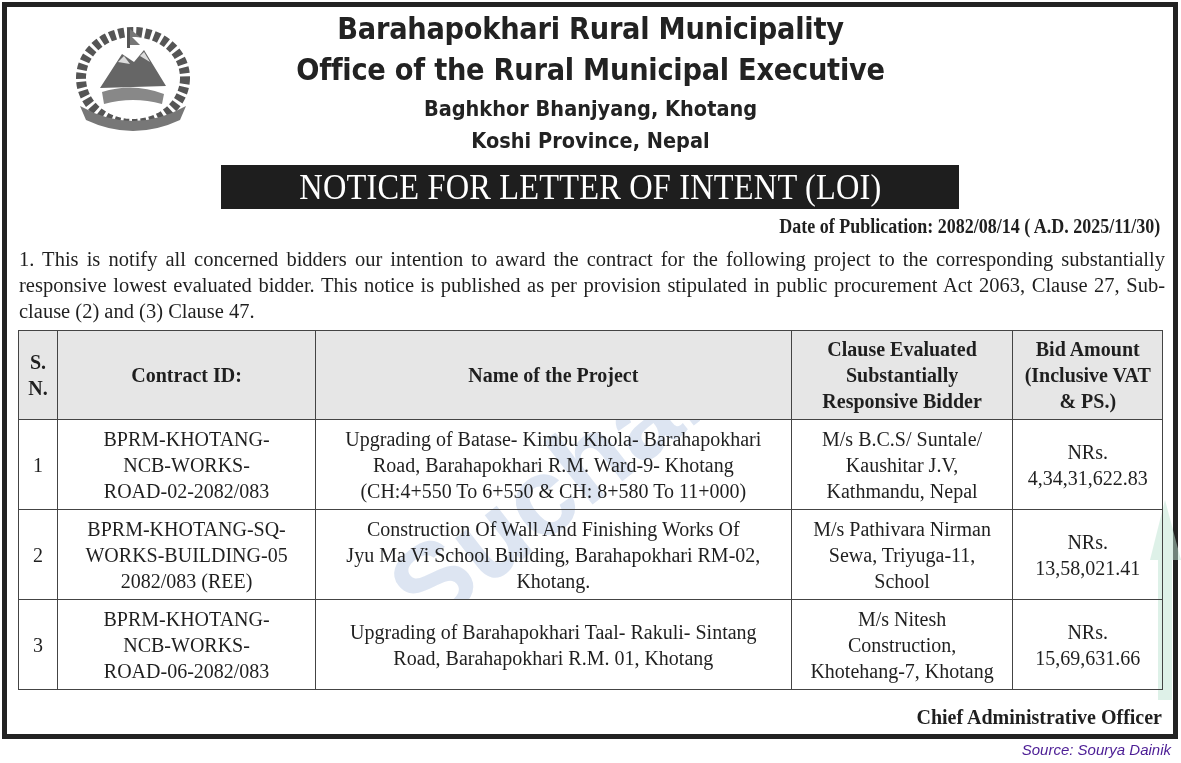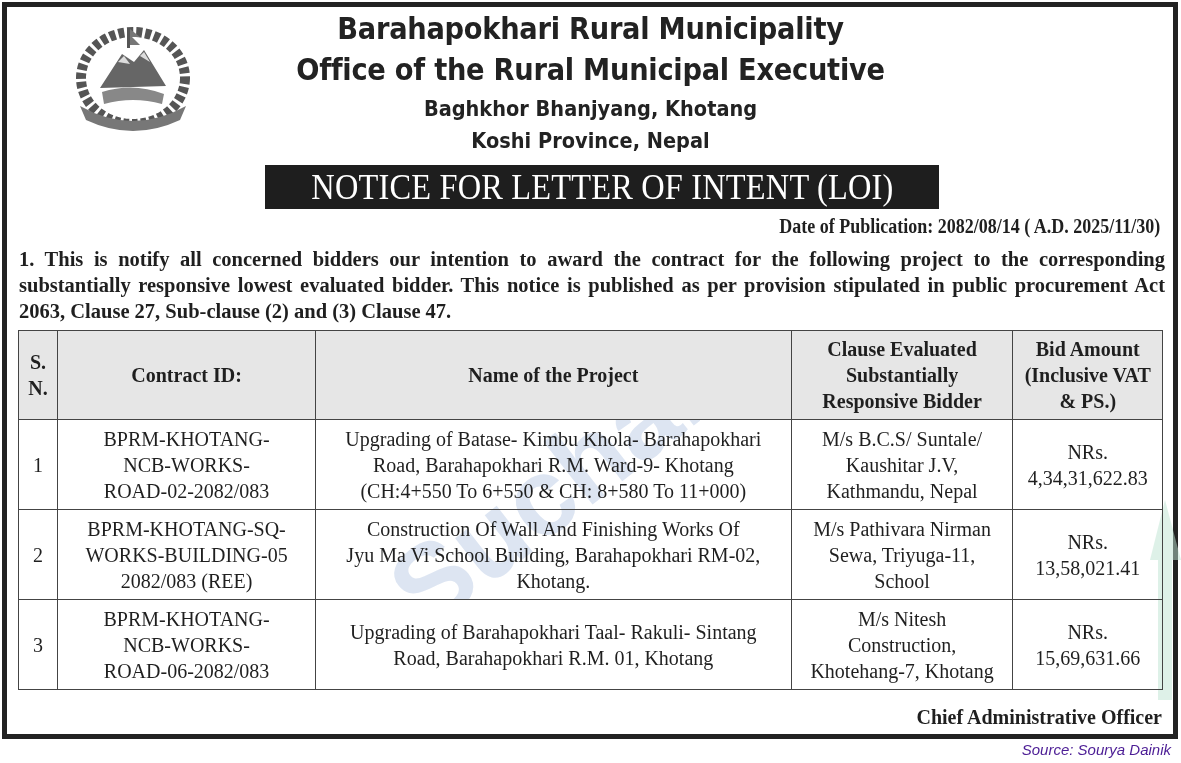--- a/index.html
+++ b/index.html
@@ -8,29 +8,29 @@
   .frame { position: absolute; left: 2px; top: 2px; width: 1166px; height: 727px;
            border: 5px solid #222; background: #fff; }
   .emblem { position: absolute; left: 72px; top: 24px; width: 122px; height: 108px; }
   .hdr { position: absolute; left: 0; width: 100%; text-align: center;
          font-family: "DejaVu Sans", "Liberation Sans", sans-serif; font-weight: bold; color: #222;
          transform-origin: center; }
   .h1 { top: 10px; font-size: 31px; letter-spacing: -0.3px; transform: scaleX(0.88); }
   .h2 { top: 51px; font-size: 31px; letter-spacing: -0.3px; transform: scaleX(0.88); }
   .h3 { top: 96px; font-size: 22px; transform: scaleX(0.88); }
   .h4 { top: 128px; font-size: 22px; transform: scaleX(0.88); }
-  .title-bar { position: absolute; left: 221px; top: 165px; width: 674px; height: 44px;
-               background: #1e1e1e; color: #fff; text-align: center; margin-left: 44px; }
+  .title-bar { position: absolute; left: 221px; top: 165px; width: 738px; height: 44px;
+               background: #1e1e1e; color: #fff; text-align: center; }
   .title-bar span { display: inline-block; font-size: 36px; line-height: 44px; font-weight: normal;
                     transform: scaleX(0.9); transform-origin: center; letter-spacing: 0.2px; }
   .pubdate { position: absolute; left: 0; width: 100%; top: 215px; text-align: right;
              font-size: 20px; font-weight: bold; }
   .pubdate span { display: inline-block; transform: scaleX(0.9); }
   .intro { position: absolute; left: 19px; top: 246px; width: 1146px; font-size: 20.5px;
-           line-height: 26px; text-align: justify; text-align-last: left; font-weight: bold; }
+           line-height: 26px; text-align: justify; text-align-last: left; }
   table.loi { position: absolute; left: 18px; top: 330px; width: 1145px; border-collapse: collapse;
               font-size: 20px; line-height: 26px; }
   table.loi th, table.loi td { border: 1.5px solid #444; text-align: center; vertical-align: middle; padding: 0 4px; }
   table.loi th { background: #e6e6e6; font-weight: bold; height: 88px; }
   table.loi td { height: 89px; }
   .c-sn { width: 30px; }
   .c-id { width: 248px; }
   .c-proj { width: 465px; }
   .c-bid { width: 212px; }
   .c-amt { width: 140px; margin-top: 16px; }

